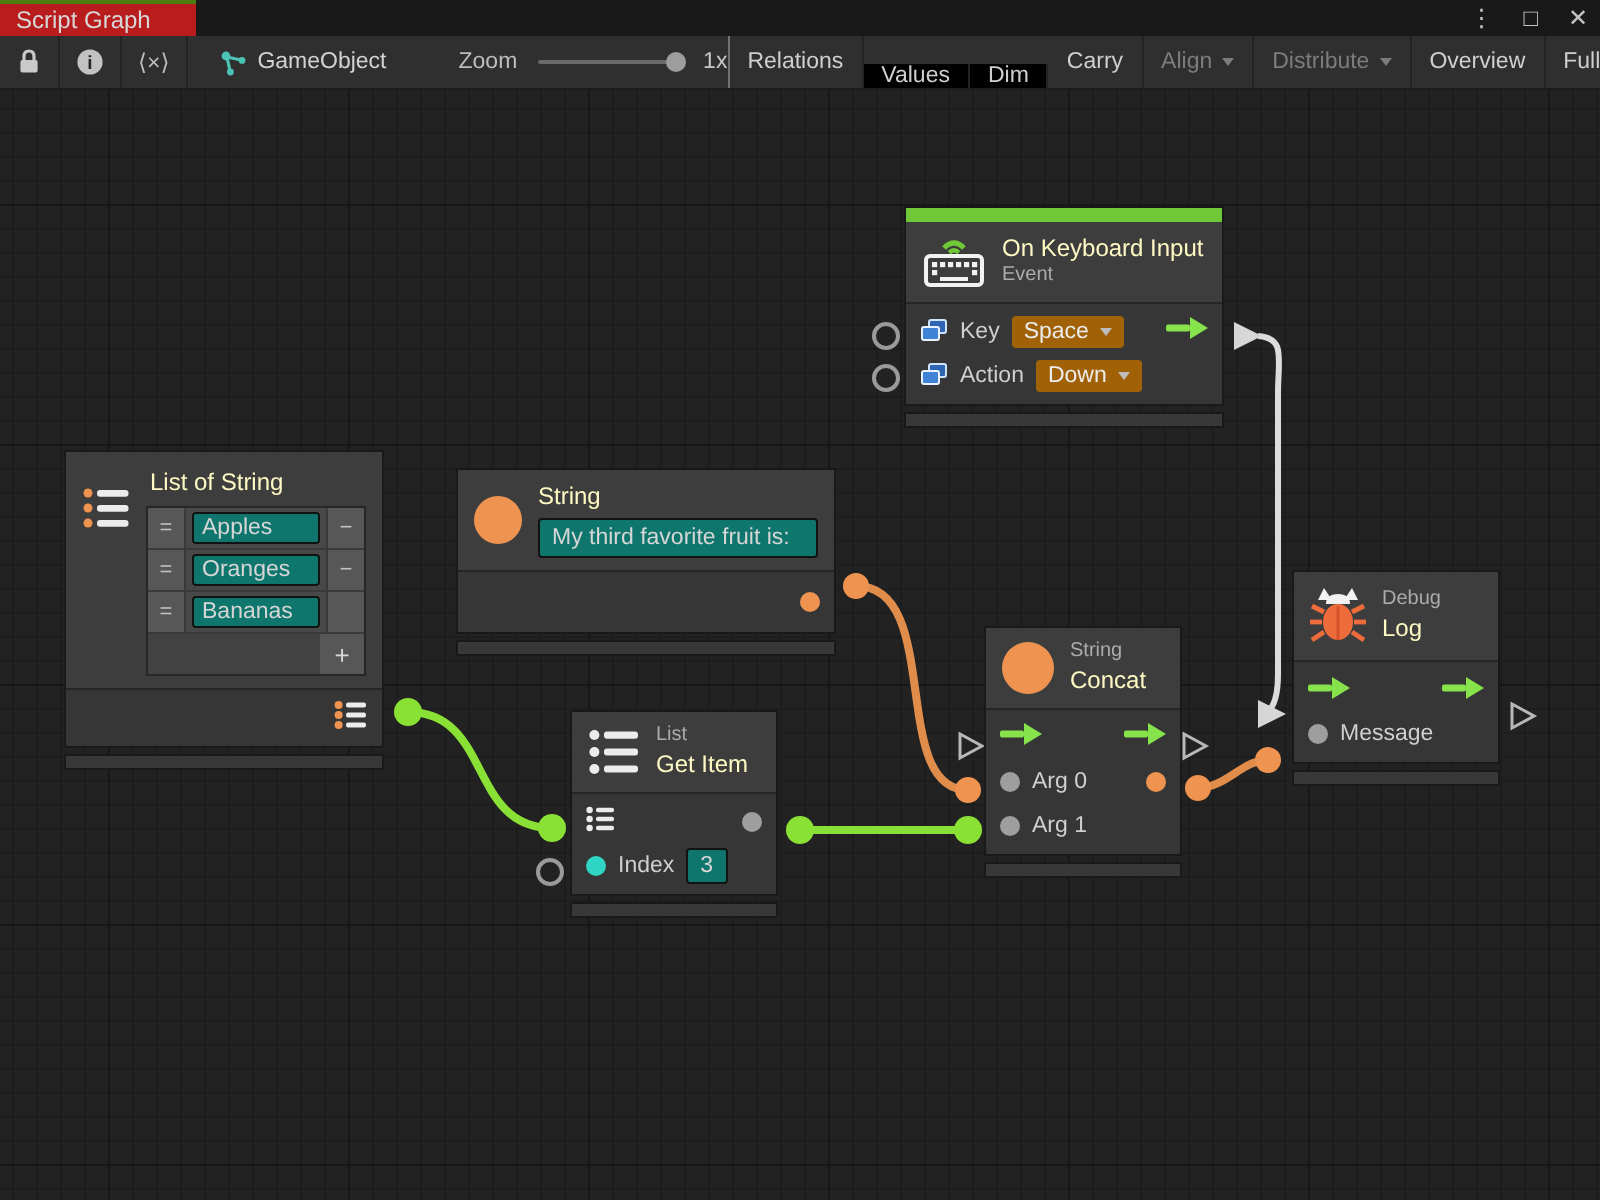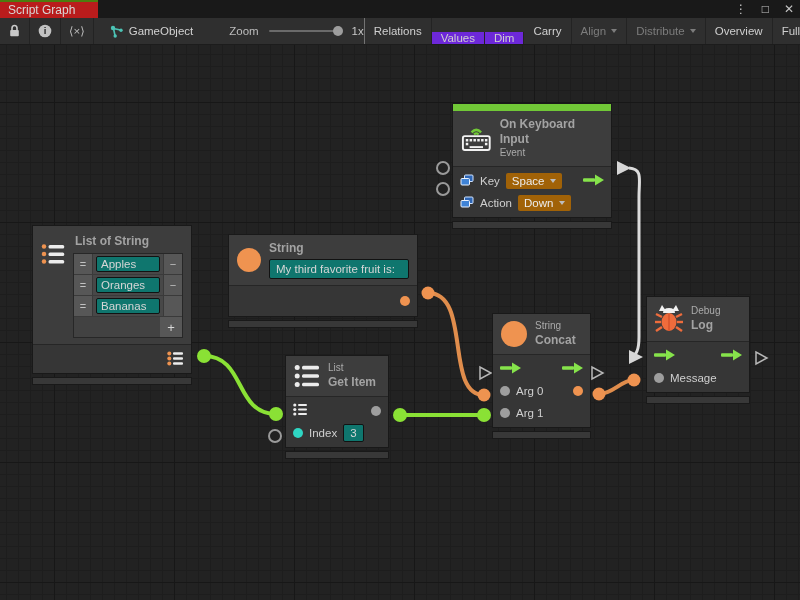--- a/index.html
+++ b/index.html
@@ -14,21 +14,21 @@
                   gap:15px; align-items:center; color:#c4c4c4; font-size:12px; }
   .win-controls span { cursor:default; line-height:18px; }
 
   
   .toolbar { height:27px; background:#2f2f2f; display:flex; align-items:stretch;
              border-bottom:1px solid #1c1c1c; font-size:11.5px; color:#cfcfcf;
              white-space:nowrap; }
   .tseg { display:flex; align-items:center; border-right:1px solid #232323; padding:0 8px; }
   .tbtn { display:flex; align-items:center; gap:5px; border-right:1px solid #232323;
           padding:0 9px; }
-  .tbtn.active { background:#6d28d9;margin-top:14px; }
+  .tbtn.active { background:#000000;margin-top:14px; }
   .tbtn.disabled { color:#7c7c7c; }
   .caret { width:0; height:0; border-left:3.5px solid transparent;
            border-right:3.5px solid transparent; border-top:4.5px solid #bdbdbd; }
   .disabled .caret { border-top-color:#7c7c7c; }
   .midseg { width:271px; display:flex; align-items:center; border-right:1px solid #737373; }
   .gobj { display:flex; align-items:center; gap:6px; margin-left:16px; color:#d2d2d2; }
   .zoom-label { margin-left:36px; color:#bdbdbd; }
   .slider { position:relative; width:80px; height:2px; background:#6a6a6a;
             margin:0 10px 0 10px; border-radius:1px; }
   .slider .knob { position:absolute; right:-1px; top:-4px; width:10px; height:10px;
@@ -47,21 +47,21 @@
   .wires { position:absolute; left:0; top:0; pointer-events:none; }
 
   
   .node { position:absolute; font-size:11px; }
   .node-main { background:#383838; border:1px solid #191919; }
   .node-footer { height:8px; background:#383838; border:1px solid #191919; margin-top:3px; }
   .event-bar { height:7px; background:#71c837; }
   .node-header { display:flex; align-items:center; gap:8px; padding:6px 8px;
                  background:#3d3d3d; }
   .titles { display:flex; flex-direction:column; line-height:1.25; }
-  .title { font-size:12px; color:#a3a3a3;font-weight:bold; }
+  .title { font-size:12px; color:#fef9c3; }
   .cat { font-size:10px; color:#ababab; }
   .node-body { border-top:1px solid #262626; background:#363636; padding:3px 0; }
   .row { display:flex; align-items:center; gap:6px; height:22px; padding:0 7px; }
   .lbl { color:#cfcfcf; font-size:11.5px; }
   .dot { width:10px; height:10px; border-radius:50%; flex:none; }
   .dot.gray { background:#9e9e9e; } .dot.orange { background:#ef9350; }
   .dot.teal { background:#2fd6c3; }
   .dd { display:inline-flex; align-items:center; gap:6px; background:#a16207;
         border-radius:2px; padding:2px 6px; font-size:11.5px; color:#ececec; }
   .field { background:#0f766e; border:1px solid #121212; border-radius:2px;
@@ -384,21 +384,21 @@
         </div>
         <div class="row">
           <span class="dot gray"></span>
           <span class="lbl">Arg 1</span>
         </div>
       </div>
     </div>
     <div class="node-footer"></div>
   </div>
 
-  <div class="node" style="left:646px; top:251px; width:104px;">
+  <div class="node" style="left:646px; top:240px; width:104px;">
     <div class="node-main">
       <div class="node-header">
         <svg width="28" height="32" viewBox="0 0 28 32">
           <polygon points="7,2 11,8 4,8" fill="#f2f2f2"></polygon>
           <polygon points="21,2 24,8 17,8" fill="#f2f2f2"></polygon>
           <path d="M8 10 Q8 5 14 5 Q20 5 20 10 Z" fill="#f2f2f2"></path>
           <g stroke="#ee6c3c" stroke-width="2.4">
             <path d="M7 14 L1 11"></path>
               <path d="M6 19 L0 19"></path>
               <path d="M7 24 L1 28"></path>

